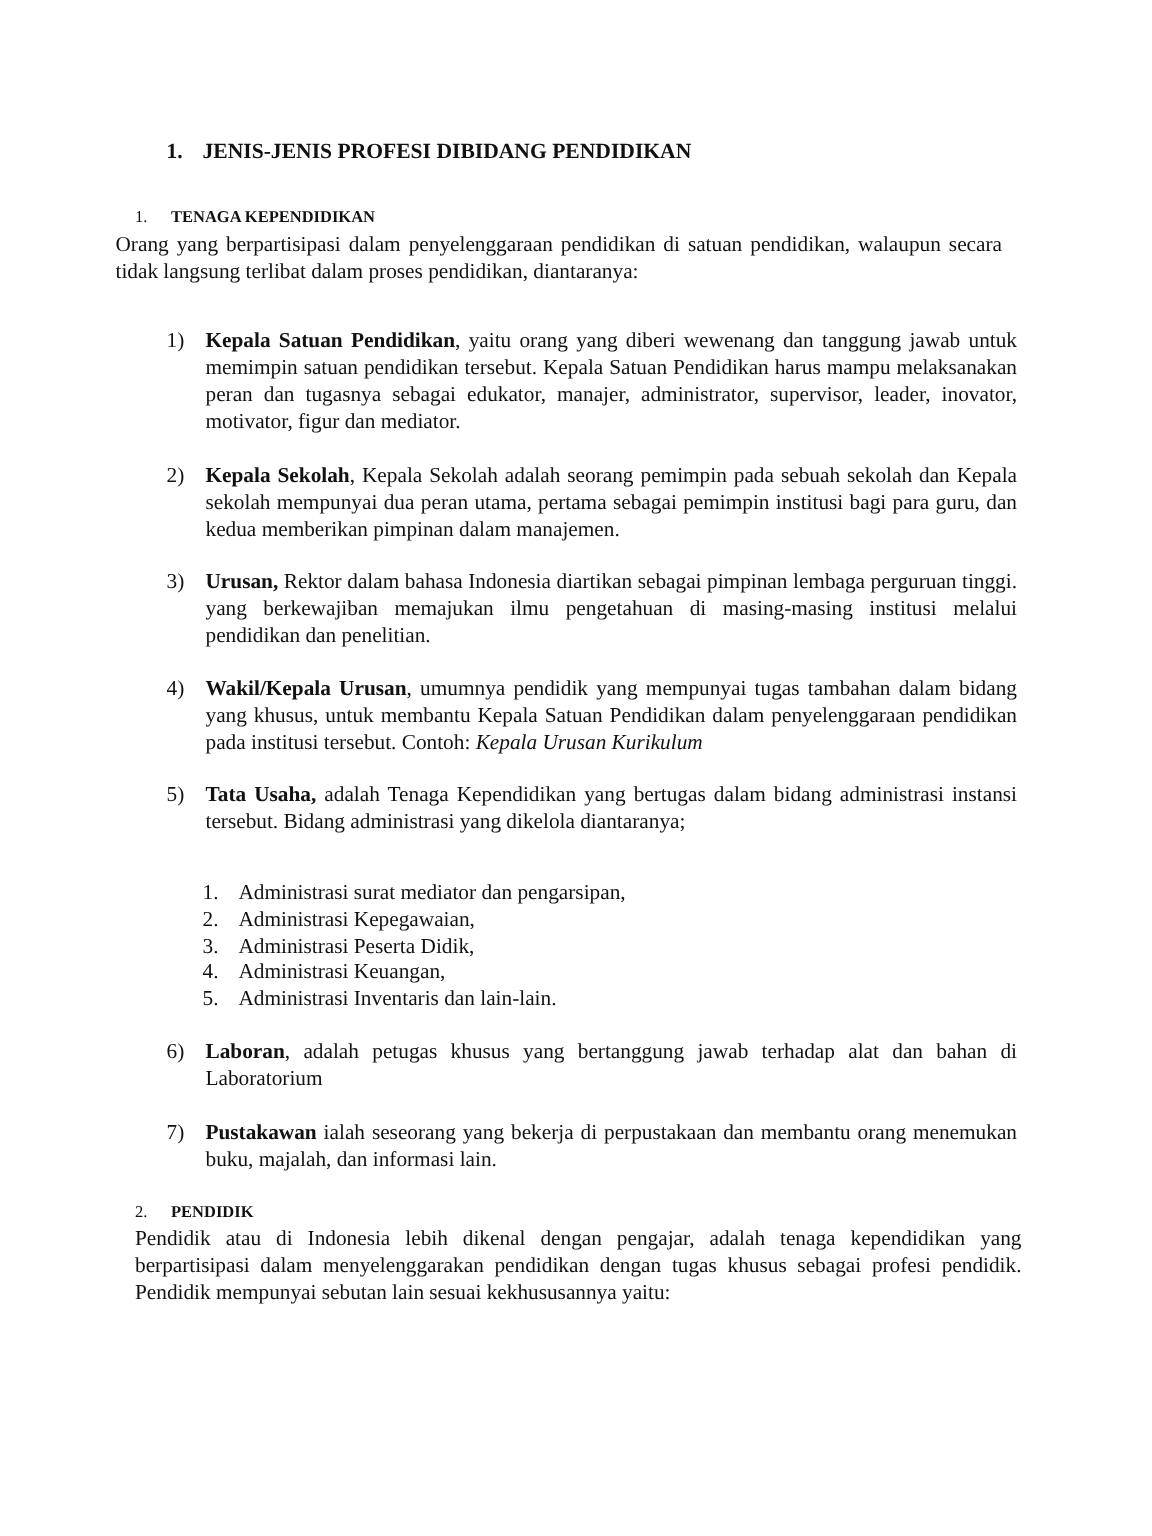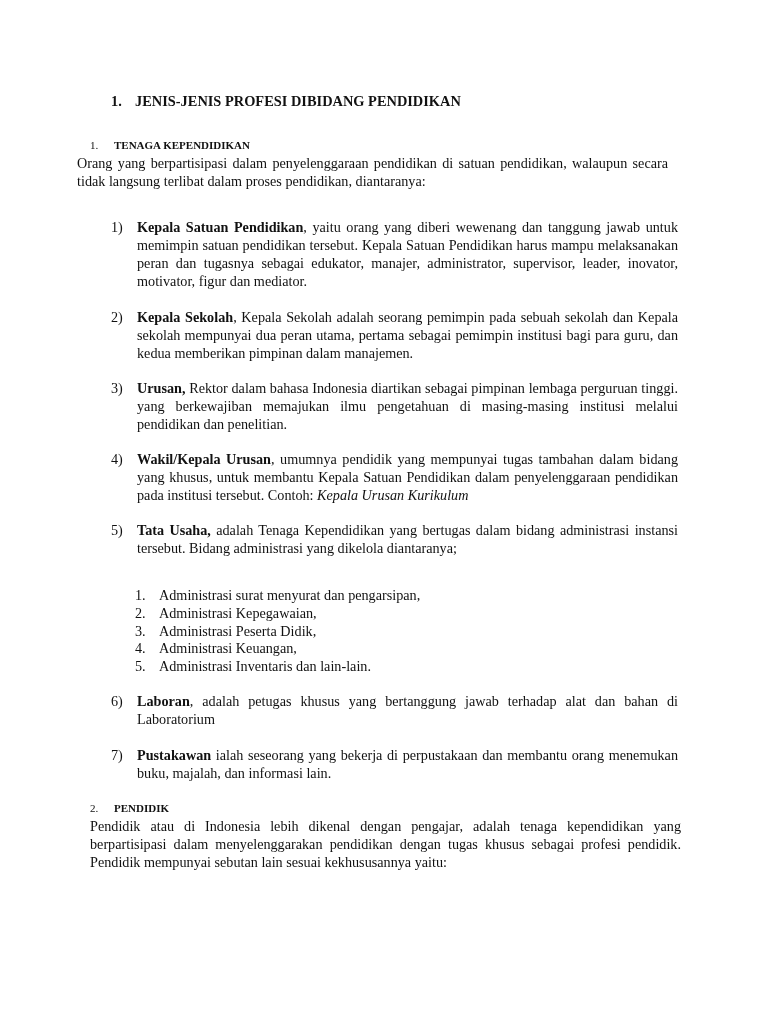--- a/index.html
+++ b/index.html
@@ -60,21 +60,21 @@
     <span class="mark">4)</span>
     <div class="body"><b>Wakil/Kepala Urusan</b><span>, umumnya pendidik yang mempunyai tugas tambahan dalam bidang yang khusus, untuk membantu Kepala Satuan Pendidikan dalam penyelenggaraan pendidikan pada institusi tersebut. Contoh: </span><i>Kepala Urusan Kurikulum</i></div>
   </div>
 
   <div class="abs item just" style="top:521px;">
     <span class="mark">5)</span>
     <div class="body"><b>Tata Usaha,</b><span> adalah Tenaga Kependidikan yang bertugas dalam bidang administrasi instansi tersebut. Bidang administrasi yang dikelola diantaranya;</span></div>
   </div>
 
   <div class="abs sub" style="top:586px;">
-    <div class="row"><span class="n">1.</span><span>Administrasi surat menyurat dan pengarsipan,</span></div>
+    <div class="row"><span class="n">1.</span><span>Administrasi surat mediator dan pengarsipan,</span></div>
     <div class="row"><span class="n">2.</span><span>Administrasi Kepegawaian,</span></div>
     <div class="row"><span class="n">3.</span><span>Administrasi Peserta Didik,</span></div>
     <div class="row"><span class="n">4.</span><span>Administrasi Keuangan,</span></div>
     <div class="row"><span class="n">5.</span><span>Administrasi Inventaris dan lain-lain.</span></div>
   </div>
 
   <div class="abs item just" style="top:692px;">
     <span class="mark">6)</span>
     <div class="body"><b>Laboran</b><span>, adalah petugas khusus yang bertanggung jawab terhadap alat dan bahan di Laboratorium</span></div>
   </div>

